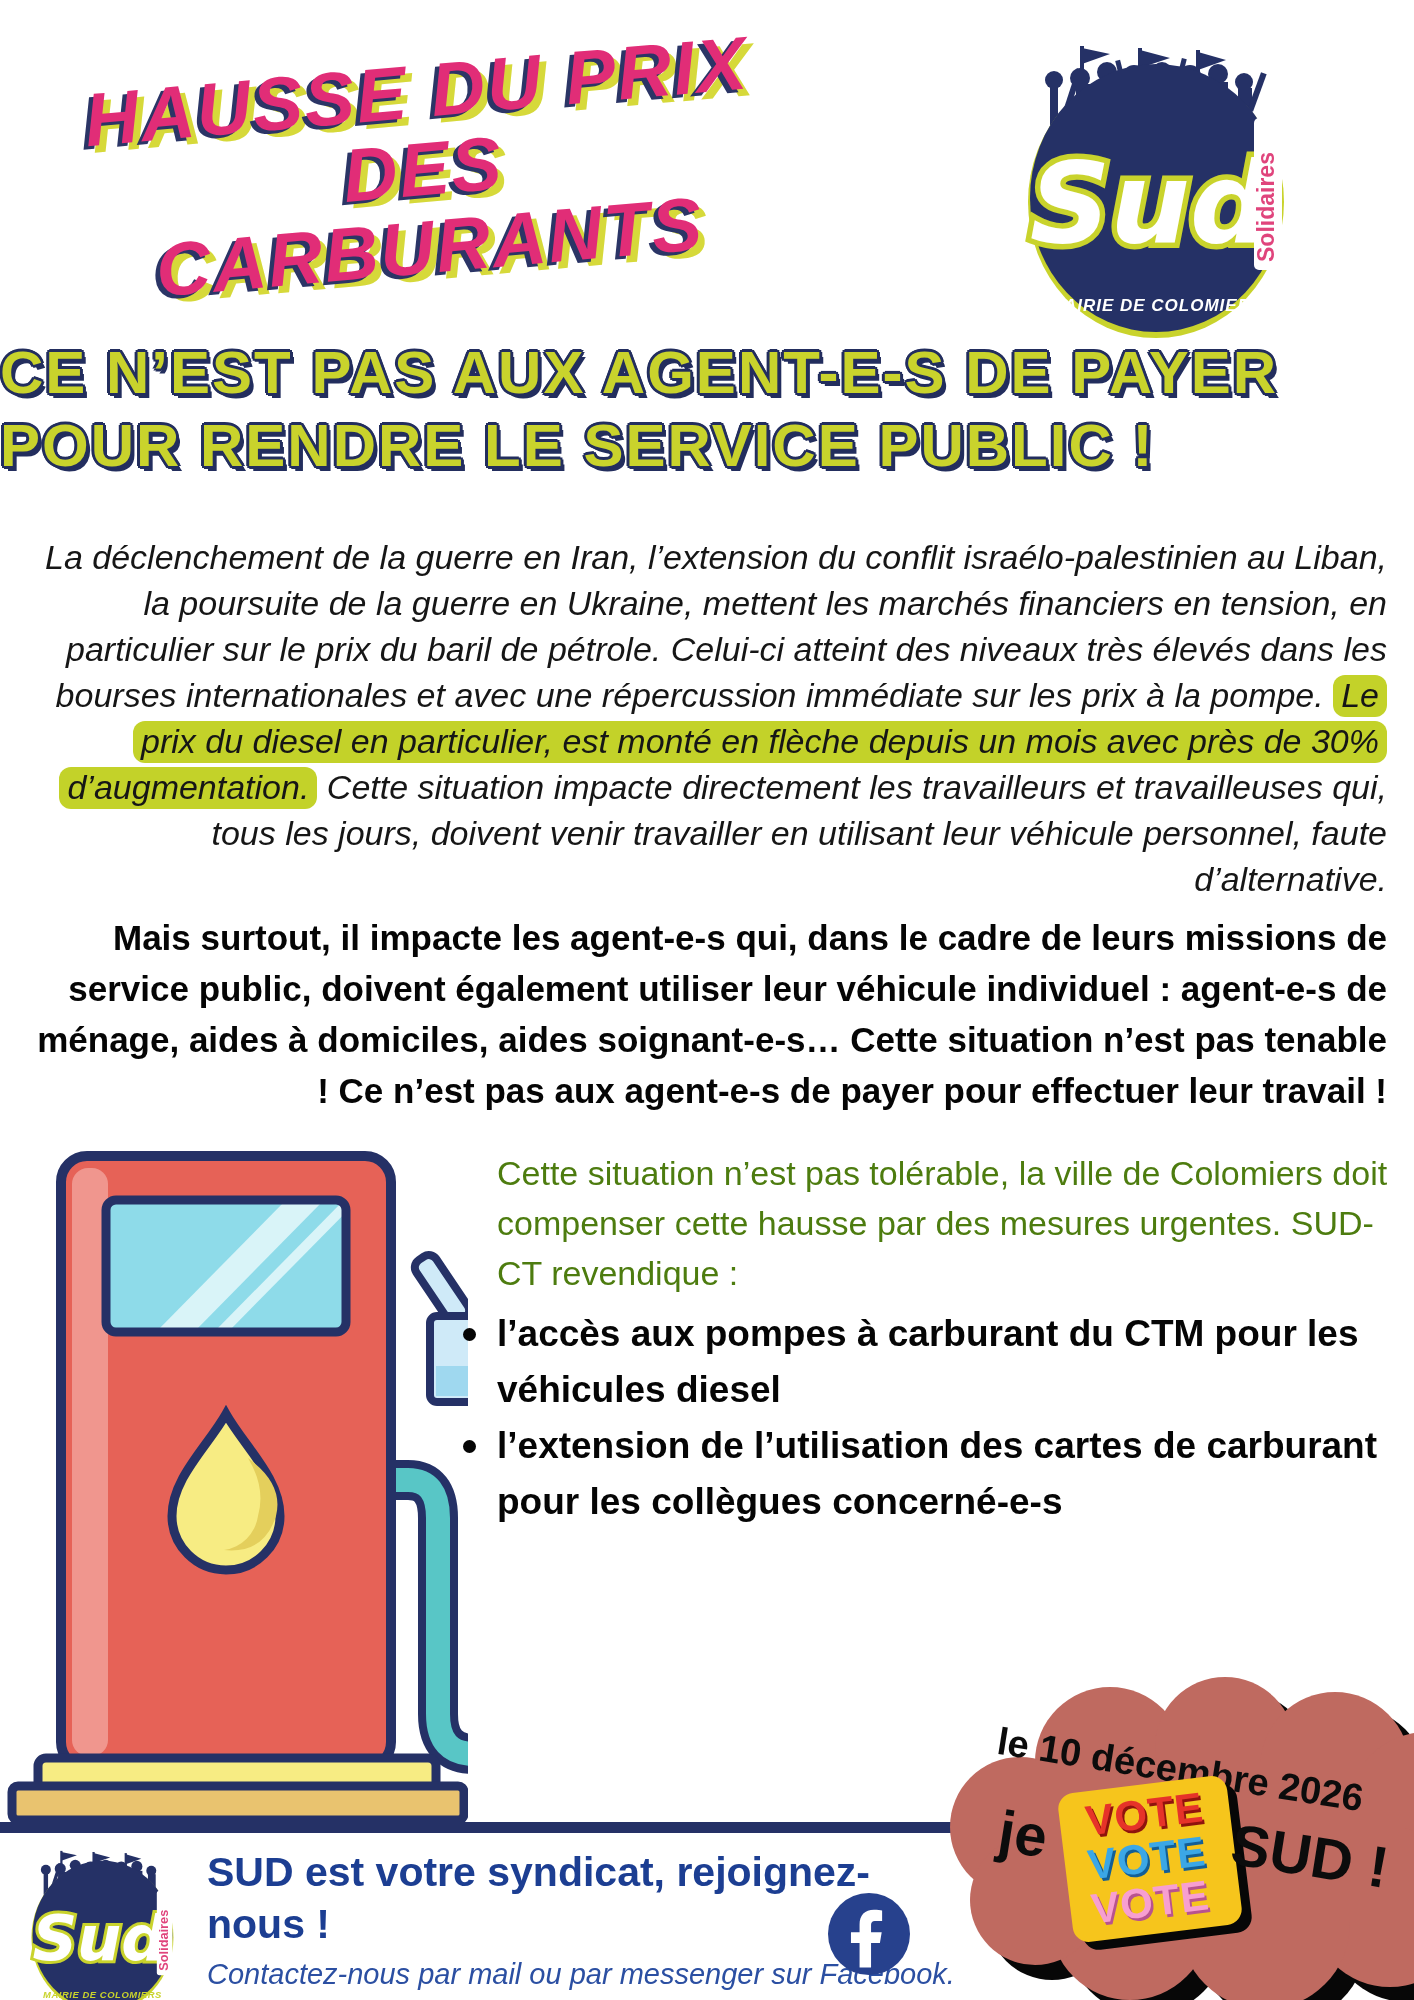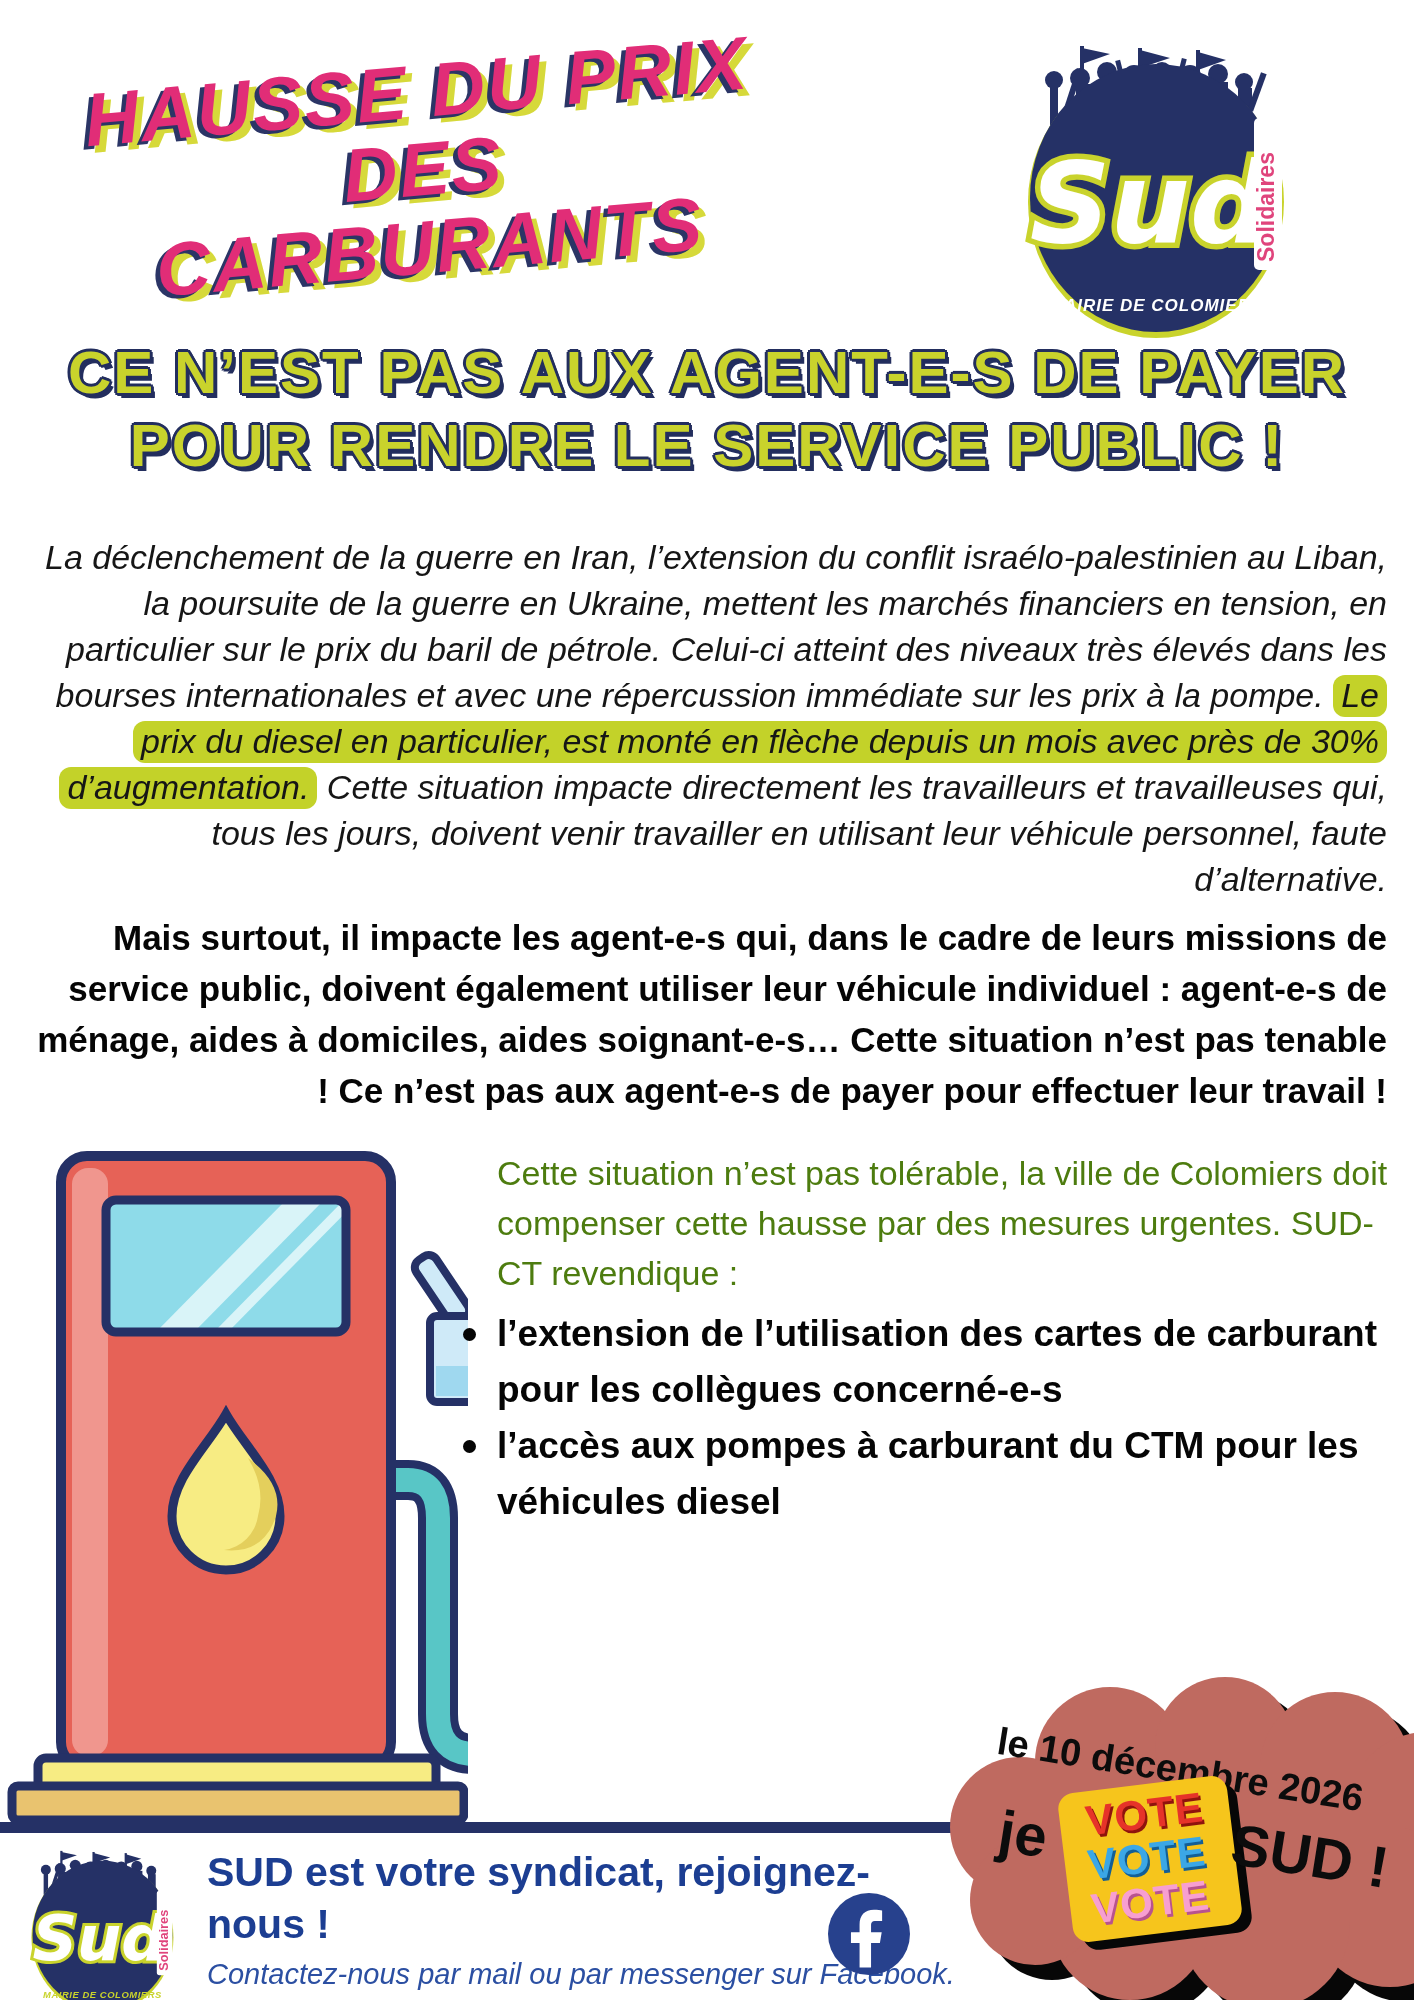--- a/index.html
+++ b/index.html
@@ -17,21 +17,21 @@
     color:#e12d77;
     text-shadow:-5px 3px 0 #2b3566, 6px 7px 0 #d6d93a;
   }
   
   .logo-wrap{position:absolute;}
   .logo-header{left:1022px;top:30px;width:270px;height:310px;}
   .logo-footer{left:28px;top:1842px;width:150px;height:172px;}
   
   .green-head{
     position:absolute;left:0;top:336px;width:1414px;
-    text-align:center;font-weight:800;
+    font-weight:800;
     font-size:60px;line-height:73px;letter-spacing:2px;
     color:#c9d32c;
     text-shadow:
       -2px -2px 0 #232e5e, 2px -2px 0 #232e5e, -2px 2px 0 #232e5e, 2px 2px 0 #232e5e,
       -3px 0 0 #232e5e, 3px 0 0 #232e5e, 0 -3px 0 #232e5e, 0 3px 0 #232e5e,
       4px 5px 0 #232e5e;
   }
   
   .body-copy{position:absolute;left:35px;top:534px;width:1352px;text-align:right;}
   .p-intro{
@@ -176,22 +176,22 @@
       <path d="M242 310 q18 30 10 58 a40 40 0 0 1 -34 34 q40 4 52 -34 q8 -32 -28 -58z" fill="#e4cf5c"></path>
     </g>
     <rect x="32" y="610" width="398" height="34" rx="8" fill="#f7ec83" stroke="#253166" stroke-width="9"></rect>
     <rect x="6" y="638" width="452" height="34" rx="6" fill="#e9c36f" stroke="#253166" stroke-width="9"></rect>
   </svg>
 </div>
 
 <div class="right-col">
   <p class="demands-intro">Cette situation n’est pas tolérable, la ville de Colomiers doit compenser cette hausse par des mesures urgentes. SUD-CT revendique :</p>
   <ul class="demands-list">
+    <li><span>l’accès aux pompes à carburant du CTM pour les véhicules diesel</span></li>
     <li><span>l’extension de l’utilisation des cartes de carburant pour les collègues concerné-e-s</span></li>
-    <li><span>l’accès aux pompes à carburant du CTM pour les véhicules diesel</span></li>
   </ul>
 </div>
 
 <div class="divider"></div>
 
 <div class="vote-blob">
   <svg width="520" height="360" viewBox="0 0 520 360">
     <g fill="#070707" transform="translate(17,15)">
       <circle cx="75" cy="155" r="70"></circle>
         <circle cx="165" cy="90" r="75"></circle>

